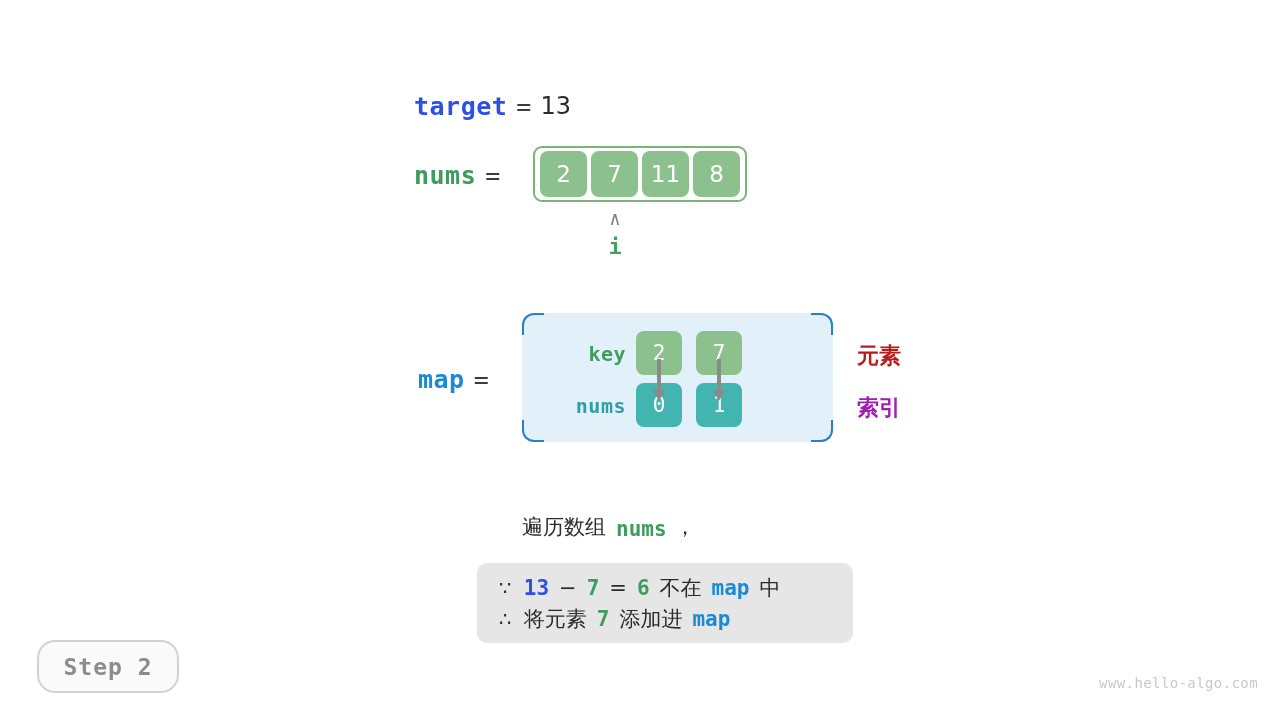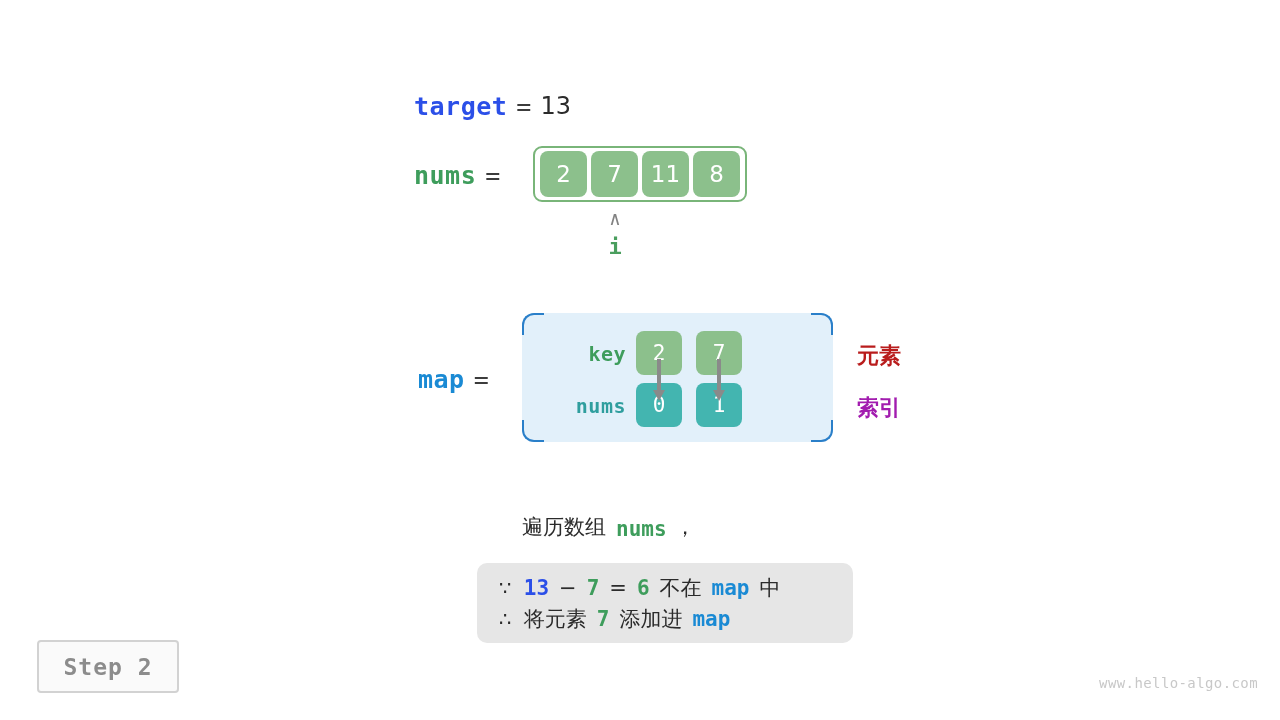--- a/index.html
+++ b/index.html
@@ -248,21 +248,21 @@
   }
 
   
   #step-badge {
     position: absolute;
     left: 37px;
     top: 640px;
     width: 142px;
     height: 53px;
     border: 2px solid #d2d2d2;
-    border-radius: 4px;
+    border-radius: 18px;
     background: #fafafa;
     display: flex;
     align-items: center;
     justify-content: center;
     box-sizing: border-box;
   }
   #step-label {
     font-family: "DejaVu Sans Mono", "Liberation Mono", monospace;
     font-size: 23px;
     font-weight: bold;

